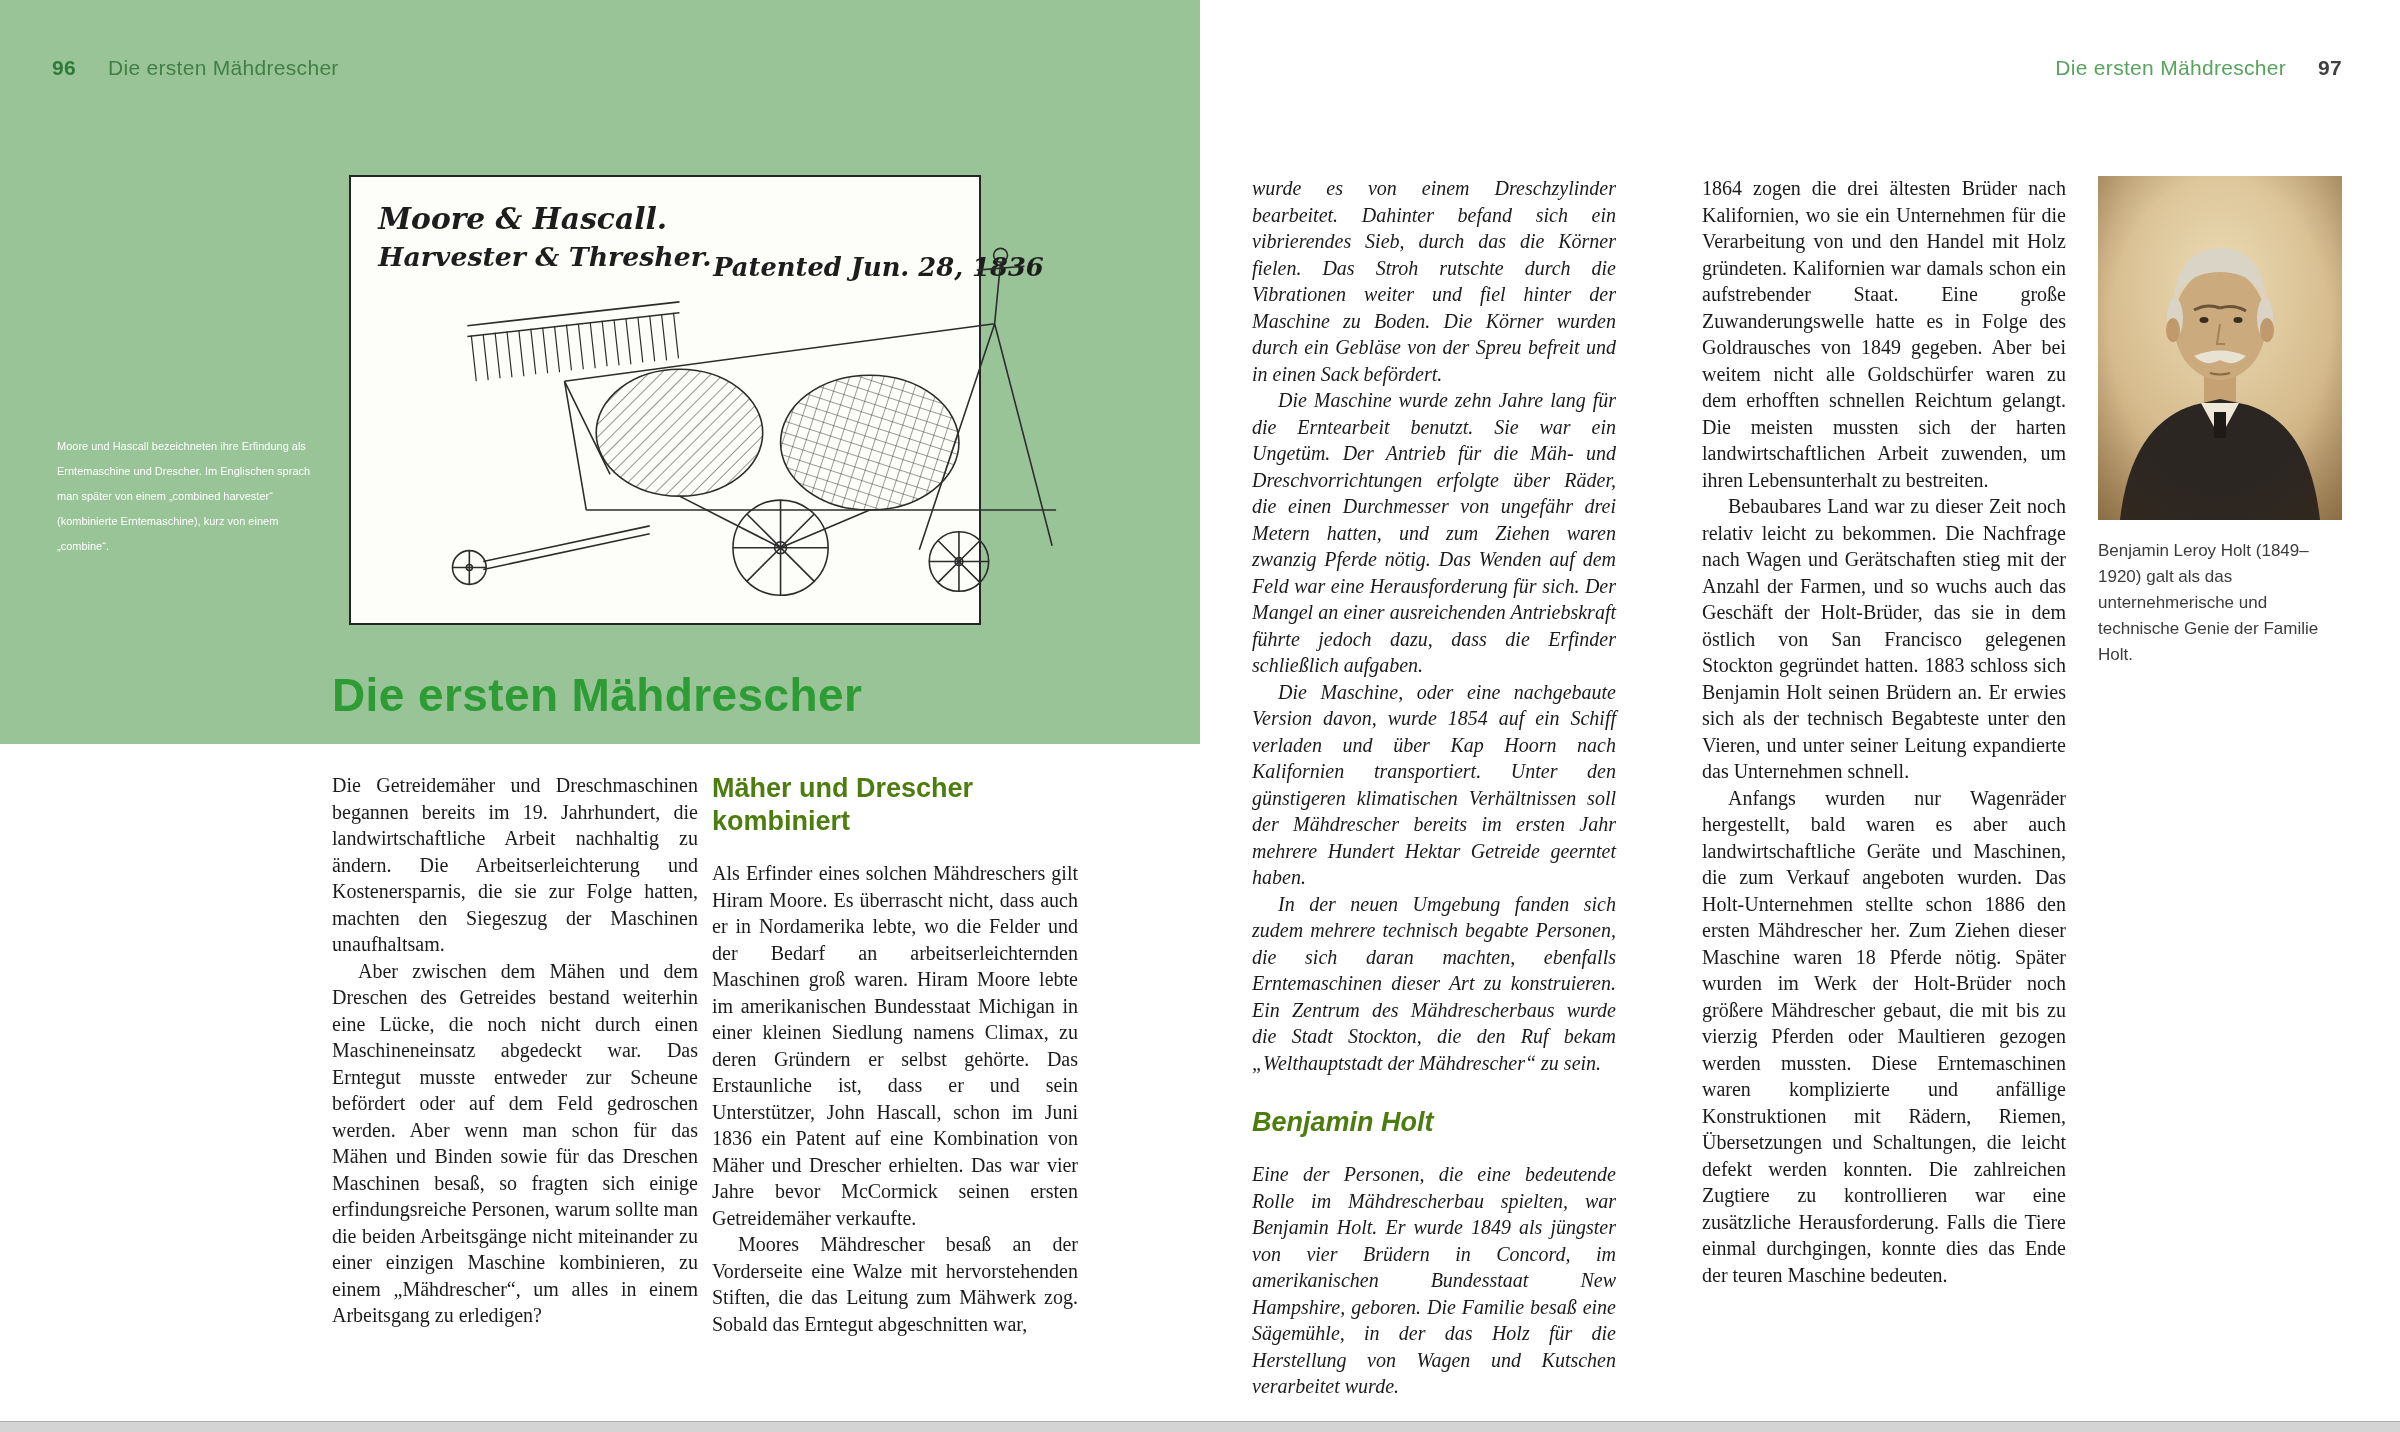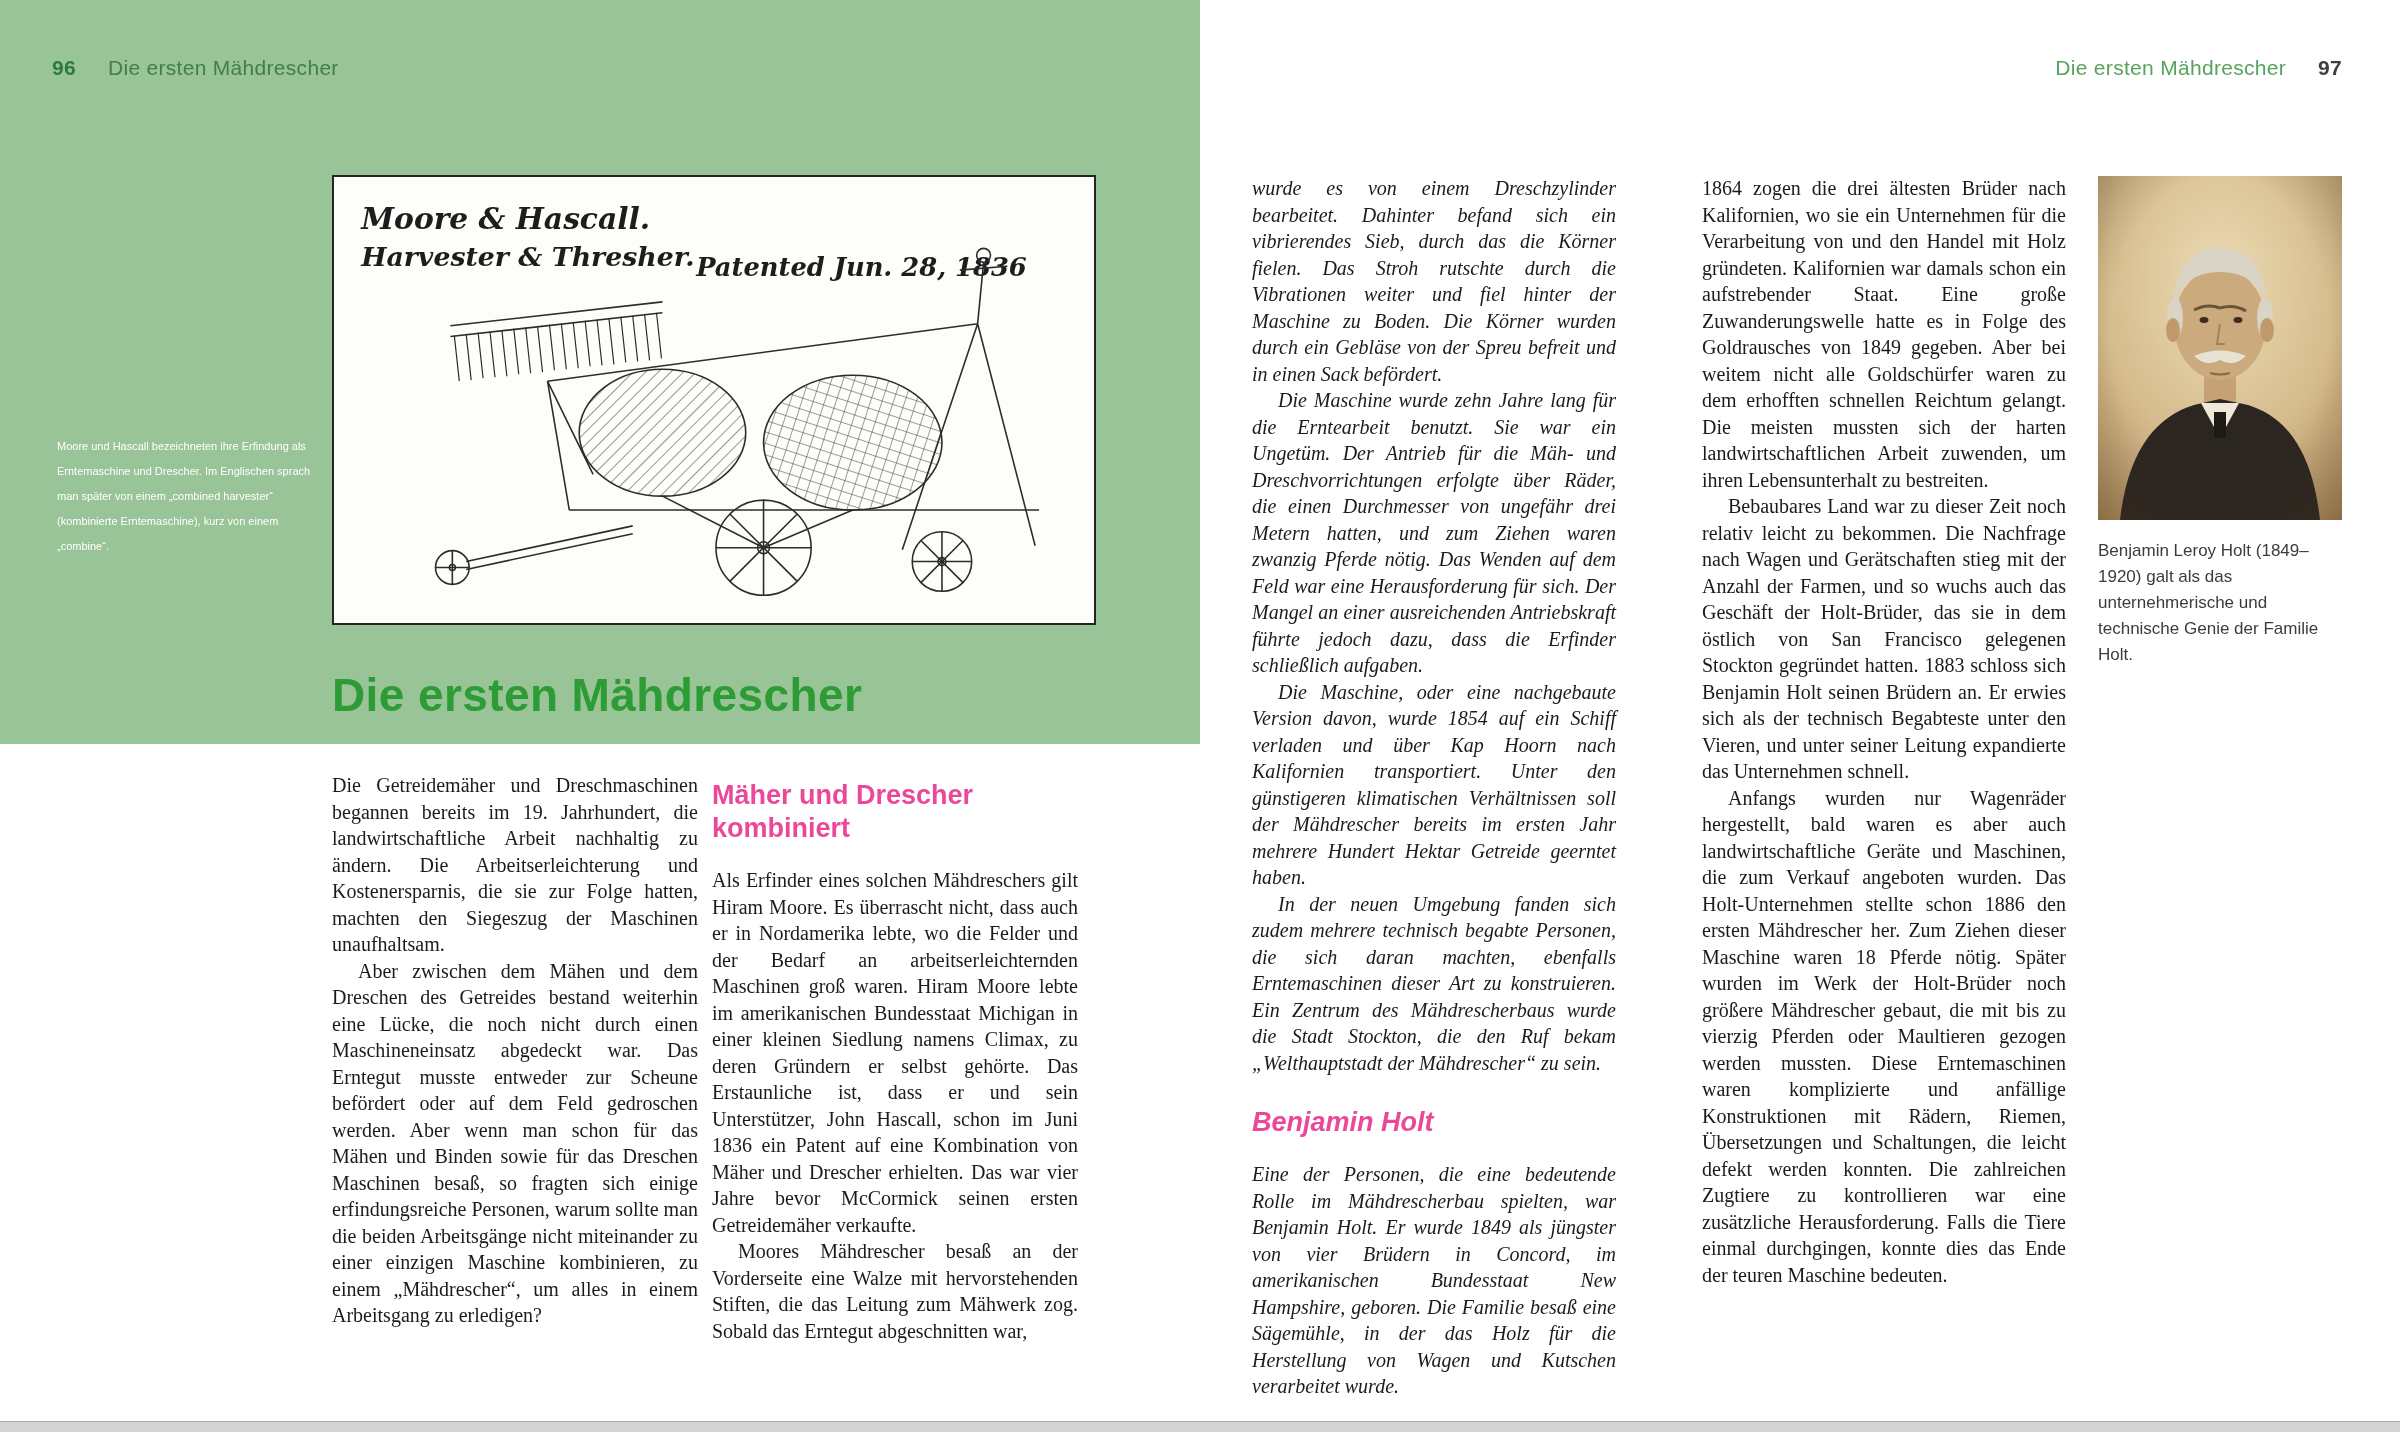--- a/index.html
+++ b/index.html
@@ -17,21 +17,21 @@
     position:absolute; top:56px;
     font-family:"Liberation Sans", sans-serif; font-size:21px; letter-spacing:0.3px;
   }
   .running-head .page-num { font-weight:bold; }
   .header-left { left:52px; color:#417f46; }
   .header-left .page-num { color:#2e7a38; margin-right:32px; }
   .header-right { right:58px; color:#58a35d; text-align:right; }
   .header-right .page-num { color:#404040; margin-left:32px; }
 
   .figure-frame {
-    position:absolute; left:332px; top:175px; width:764px; height:450px;
+    position:absolute; left:349px; top:175px; width:632px; height:450px;
     background:#fdfdf9; border:2px solid #242424; box-sizing:border-box;
   }
   .fig-script {
     font-family:"DejaVu Serif", serif; font-style:italic; font-weight:bold; fill:#1d1d1d;
   }
   .green-caption {
     position:absolute; left:57px; top:434px; width:258px;
     font-family:"Liberation Sans", sans-serif; font-size:11px; line-height:25px;
     color:#ffffff;
   }
@@ -46,21 +46,21 @@
     font-size:20px; line-height:26.5px; text-align:justify; color:#1b1b1b;
   }
   .col p { margin:0; }
   .col p.indent { text-indent:26px; }
   .columns-left { position:absolute; left:332px; top:772px; width:764px; display:flex; gap:14px; }
   .columns-left .col { width:366px; }
   .col-r1 { position:absolute; left:1252px; top:175px; width:364px;font-style:italic; }
   .col-r2 { position:absolute; left:1702px; top:175px; width:364px; }
   .section-heading {
     font-family:"Liberation Sans", sans-serif; font-size:27px; line-height:33px;
-    font-weight:bold; color:#ec4899; margin:7px 0 22px 0; text-align:left;
+    font-weight:bold; color:#4d7c0f; margin:0 0 22px 0; text-align:left;
   }
   .section-heading.mid { margin-top:30px; }
 
   
   .photo-col { position:absolute; left:2098px; top:176px; width:244px; }
   .portrait { width:244px; height:344px; display:block; }
   .photo-caption {
     margin-top:18px; font-family:"Liberation Sans", sans-serif;
     font-size:17px; line-height:26px; color:#3c3c3c; text-align:left;
   }

